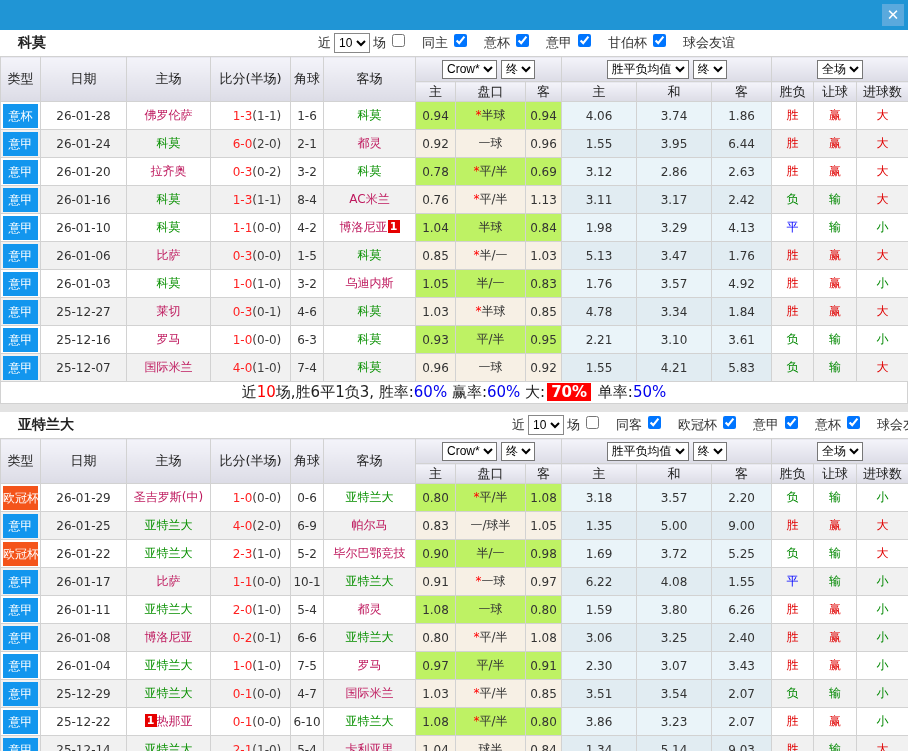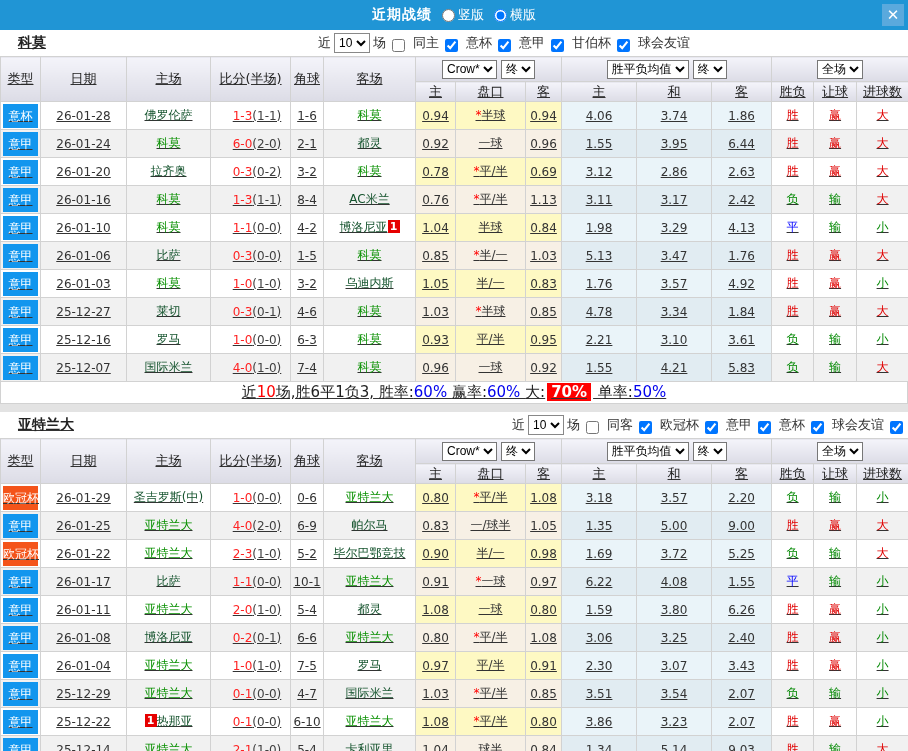--- a/index.html
+++ b/index.html
@@ -29,63 +29,63 @@
   .close-btn {
     position: absolute; right: 4px; top: 4px;
     width: 22px; height: 22px;
     background: #5aa9dd;
     color: #fff; font-size: 15px; font-weight: bold;
     display: flex; align-items: center; justify-content: center;
     cursor: pointer;
   }
 
   
-  .section { background: #fff; text-decoration: underline; }
+  .section { background: #fff; }
   .section.gap-above { margin-top: 8px; }
   .filter-row {
     height: 26px;
     position: relative;
     display: flex;
     align-items: center;
     background: #fff;
     font-size: 13px;
   }
   .filter-row .team-name { font-weight: bold; font-size: 14px; margin-left: 18px; color: #222; }
   .filter-controls { position: absolute; display: flex; align-items: center; gap: 3px; white-space: nowrap; }
   .sec-0 .filter-controls { left: 318px; }
   .sec-1 .filter-controls { left: 512px; }
   .filter-controls select { font-size: 12px; height: 20px; border: 1px solid #888; background: #fff; }
-  .chk-label { display: inline-flex; align-items: flex-end; gap: 7px; cursor: pointer; }
+  .chk-label { display: inline-flex; align-items: flex-start; gap: 16px; cursor: pointer; }
   .chk-label input { width: 13px; height: 13px; margin: 0 1px 0 3px; }
 
   
   table { border-collapse: collapse; table-layout: fixed; width: 908px; background: #fff; }
   th, td { border: 1px solid #d2d2d2; text-align: center; overflow: hidden; white-space: nowrap; }
   thead th {
     background: linear-gradient(#f4f4fa, #dcdce6);
     font-weight: normal; font-size: 13px; color: #222;
   }
   thead tr.hdr-top th { height: 25px; }
   thead tr.hdr-sub th { height: 20px; }
   .hdr-select { font-size: 12px; height: 19px; border: 1px solid #777; background: #fff; margin: 0 2px; }
   tbody td { height: 28px; font-size: 12px; }
   tr.odd td { background: #fff; }
   tr.even td { background: #f1f1f1; }
-  tr.odd td.col-asian { background: #fef9c3; }
+  tr.odd td.col-asian { background: #bef264; }
   tr.even td.col-asian { background: #f7f0e5; }
   tr.odd td.col-euro { background: #eaf4f9; }
   tr.even td.col-euro { background: #e1ecf2; }
 
   td.league-cell { padding: 1px; }
   .league-badge { height: 24px; line-height: 24px; margin: 0 1px; color: #fff; font-size: 12px; }
   .lg-blue { background: #1296ee; }
   .lg-orange { background: #f4541a; }
 
   .team-green { color: #089000; }
-  .team-plain { color: #14532d; }
+  .team-plain { color: #be185d; }
   .score-ft { color: #ff2222; margin-left: 13px; }
   .score-ht { color: #404040; }
   .star { color: #ff0000; }
   .red-card-badge {
     display: inline-block; background: #e60000; color: #fff;
     font-size: 11px; line-height: 13px; min-width: 12px; height: 13px;
     padding: 0 1px; vertical-align: 1px; font-weight: bold;
   }
   .c-red { color: #e00000; }
   .c-green { color: #008800; }
@@ -99,31 +99,20 @@
   }
   .sum-red { color: #ff0000; }
   .sum-blue { color: #0000ee; }
   .sum-hl { background: #ff0000; color: #fff; font-weight: bold; padding: 0 4px; margin: 0 2px; }
 </style>
 </head>
 <body>
 
 <div class="panel">
   <div class="titlebar">
-    <div class="titlebar-center">
-      <span class="title">近期战绩</span>
-      <label class="radio-label">
-        <input type="radio" name="layout-mode" style="">
-        <span>竖版</span>
-      </label>
-      <label class="radio-label">
-        <input type="radio" name="layout-mode" checked="" style="">
-        <span>横版</span>
-      </label>
-    </div>
     <div class="close-btn">
       <span>✕</span>
     </div>
   </div>
   <div id="sections">
       <div class="section sec-0">
         <div class="filter-row">
           <span class="team-name">科莫</span>
           <div class="filter-controls">
             <span>近</span>

